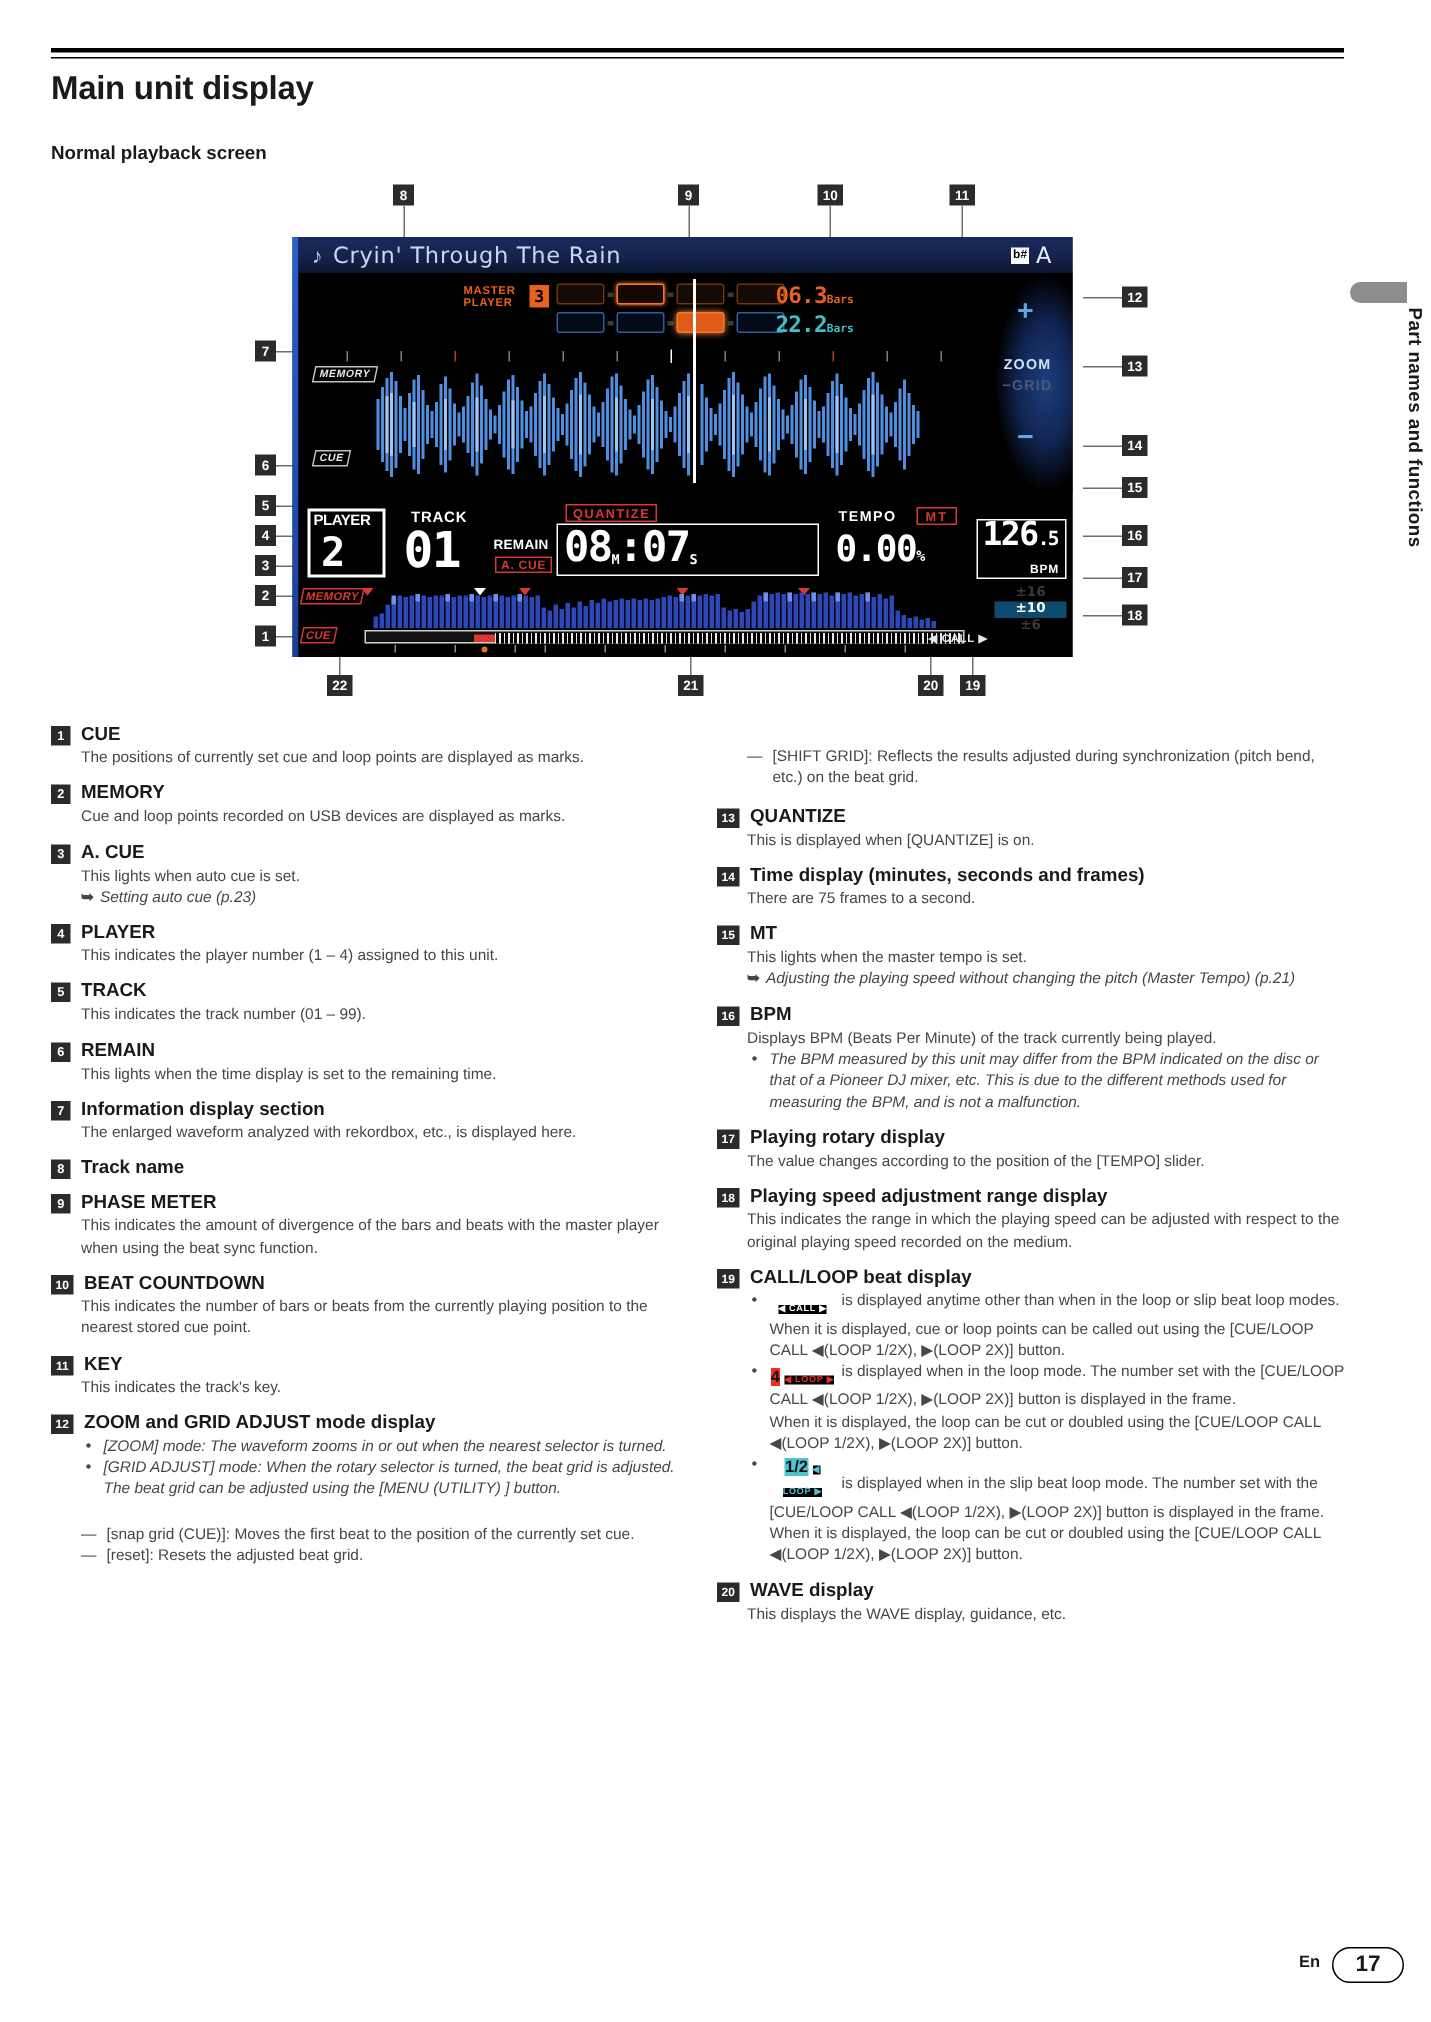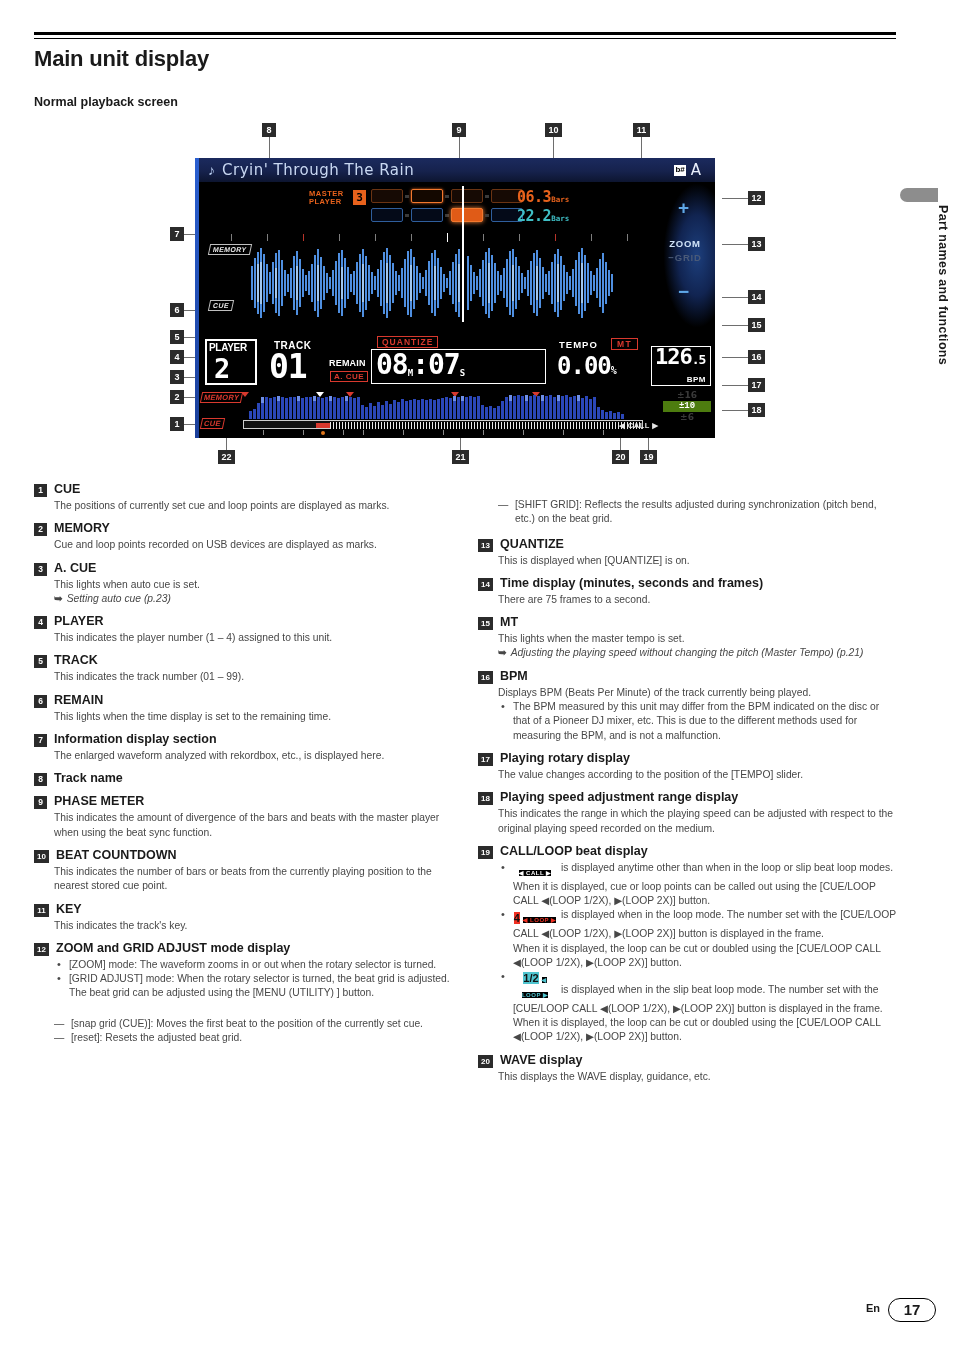--- a/index.html
+++ b/index.html
@@ -197,41 +197,41 @@
   .ruler { position:absolute; left:44px; top:40px; width:400px; height:6px; }
   .ruler i { position:absolute; top:0; width:1px; height:5px; background:#8a8a8a; }
   .ruler .dot { width:4px; height:4px; border-radius:50%; background:#e0761c; top:1px; }
 
   .call-ind { position:absolute; left:420px; top:31px; color:#e7e7e7; font-size:7.5px; font-weight:bold;
     letter-spacing:0.5px; }
   .range-stack { position:absolute; right:4px; top:0px; width:48px; }
   .range-item { font-size:9px; font-weight:bold; text-align:center; height:11px; line-height:11px;
     font-family:"DejaVu Sans", sans-serif; }
   .range-item.dim { color:#3a3a3a; }
-  .range-item.on { color:#fff; background:#4d7c0f;font-family:Liberation Mono, monospace; }
+  .range-item.on { color:#fff; background:#0c4a6e; }
 
   
   .cols { position:absolute; left:34px; top:482px; width:884px; height:810px; }
   .col { position:absolute; top:0; width:420px; }
   .col.left { left:0; }
   .col.right { left:444px; }
 
   .entry { margin-bottom:8px; }
   .entry-head { display:flex; align-items:flex-start; gap:7px; margin-bottom:2px; }
   .num {
     flex:0 0 auto; background:#2b2b2b; color:#fff;
     font-size:8.5px; font-weight:bold; width:13px; height:13px;
     line-height:13px; text-align:center; margin-top:2px;
   }
   .num.two { width:15px; font-size:8px; }
   .entry-title { font-size:12.5px; font-weight:bold; line-height:15px; }
   .body { margin-left:20px; font-size:10.3px; line-height:14.3px; color:#474747; }
   .ref { margin-left:20px; font-size:10.3px; line-height:14.3px; color:#474747; font-style:italic; }
   .ref .arrow { font-style:normal; font-weight:bold; margin-right:4px; }
-  .bullets { margin:0; padding:0; list-style:none; margin-left:20px; }
+  .bullets { margin:0; padding:0; list-style:none; margin-left:20px;font-style:italic; }
   .bullets > li { position:relative; padding-left:15px; font-size:10.3px; line-height:14.3px; color:#474747; }
   .bullets > li::before { content:"•"; position:absolute; left:3px; top:-1px; font-size:11px; }
   .dashes { margin:16px; padding:0; list-style:none; margin-left:15px; }
   .dashes > li { position:relative; padding-left:17px; font-size:10.3px; line-height:14.3px; color:#474747; }
   .dashes > li::before { content:"—"; position:absolute; left:0; top:0; }
   .sub-ind { margin-left:20px; }
 
   .icon-row { margin-left:20px; position:relative; padding-left:15px; font-size:10.3px; line-height:14.3px; color:#474747; }
   .icon-row::before { content:"•"; position:absolute; left:3px; top:-1px; font-size:11px; }
   .chip {
@@ -835,21 +835,21 @@
         </div>
       <div class="body">This indicates the track's key.</div>
     </div>
 
     <div class="entry">
       <div class="entry-head">
           <span class="num two">12</span>
         <span class="entry-title">ZOOM and GRID ADJUST mode display</span>
         </div>
       <ul class="bullets">
-        <li>[ZOOM] mode: The waveform zooms in or out when the rotary selector is turned.</li>
+        <li>[ZOOM] mode: The waveform zooms in or out when the nearest selector is turned.</li>
         <li>
           <span>[GRID ADJUST] mode: When the rotary selector is turned, the beat grid is adjusted.</span><br><span>The beat grid can be adjusted using the [MENU (UTILITY) ] button.</span>
         </li>
       </ul>
       <ul class="dashes sub-ind">
         <li>[snap grid (CUE)]: Moves the first beat to the position of the currently set cue.</li>
         <li>[reset]: Resets the adjusted beat grid.</li>
       </ul>
     </div>
   </div>

